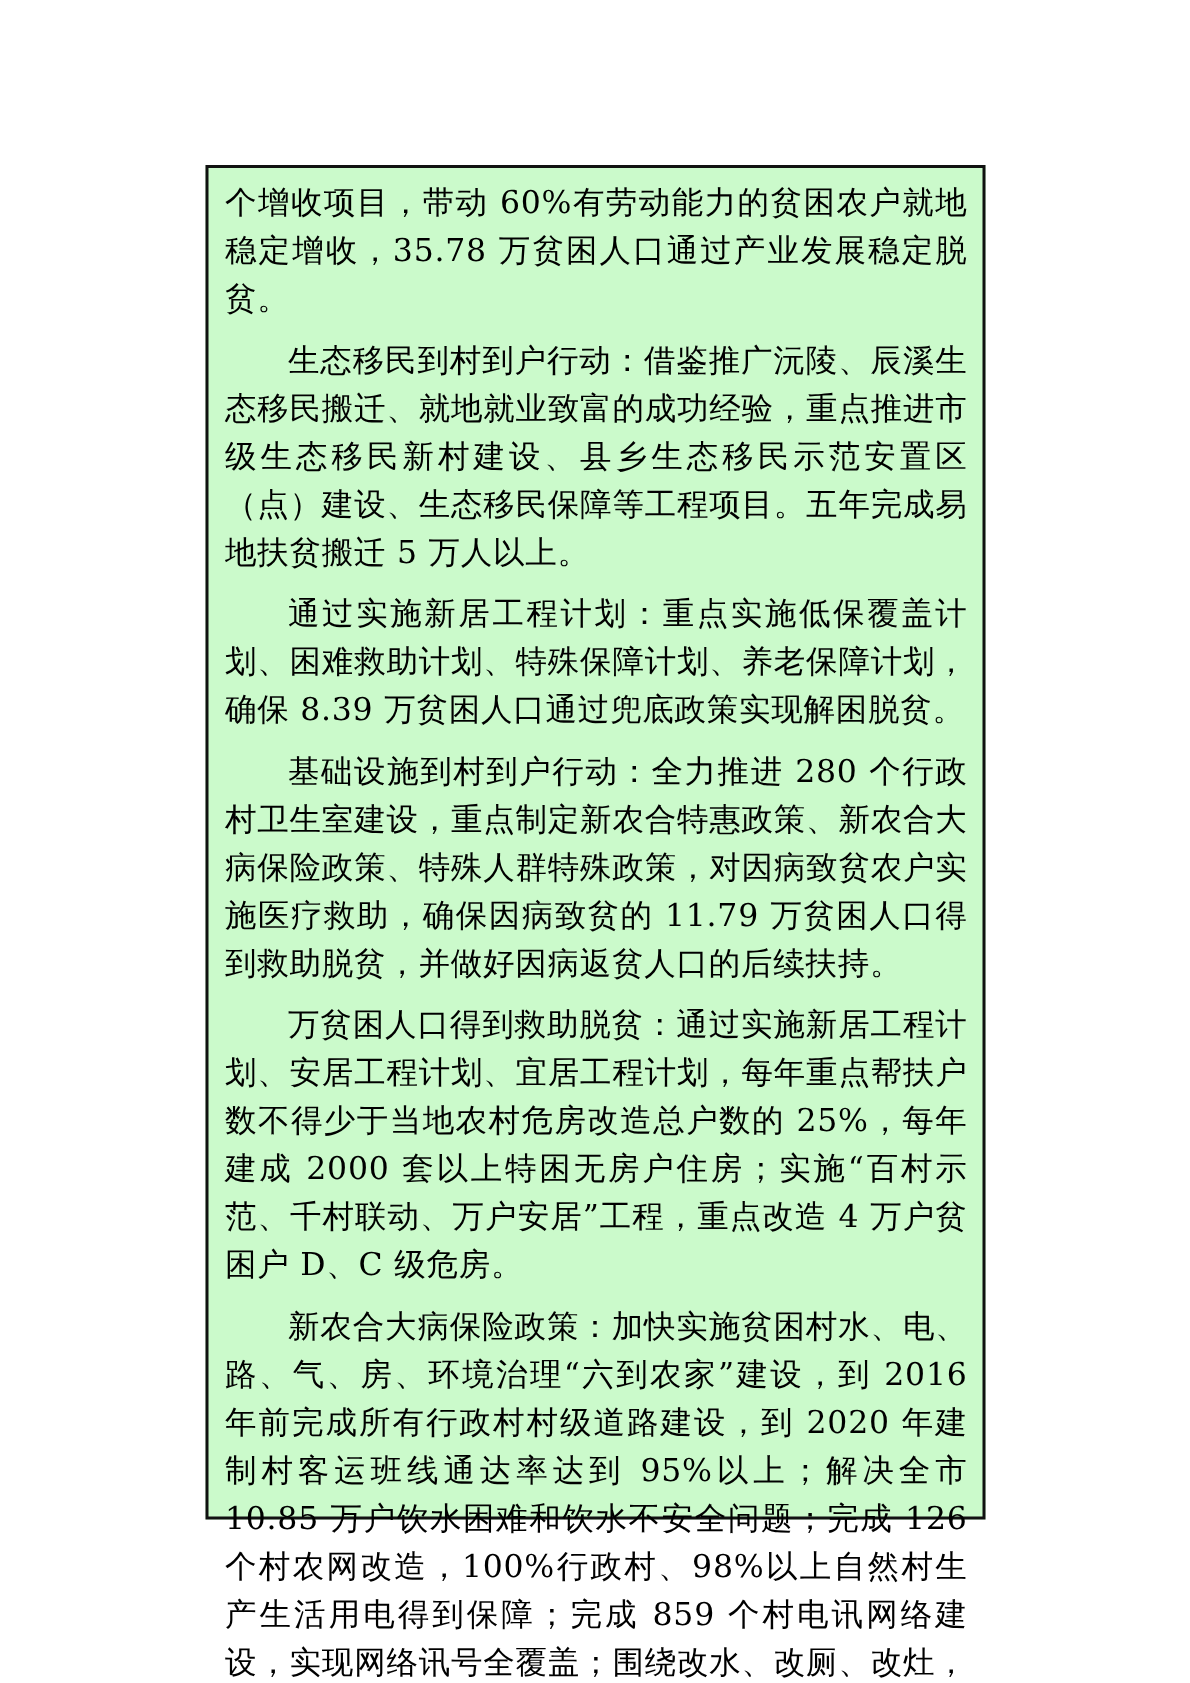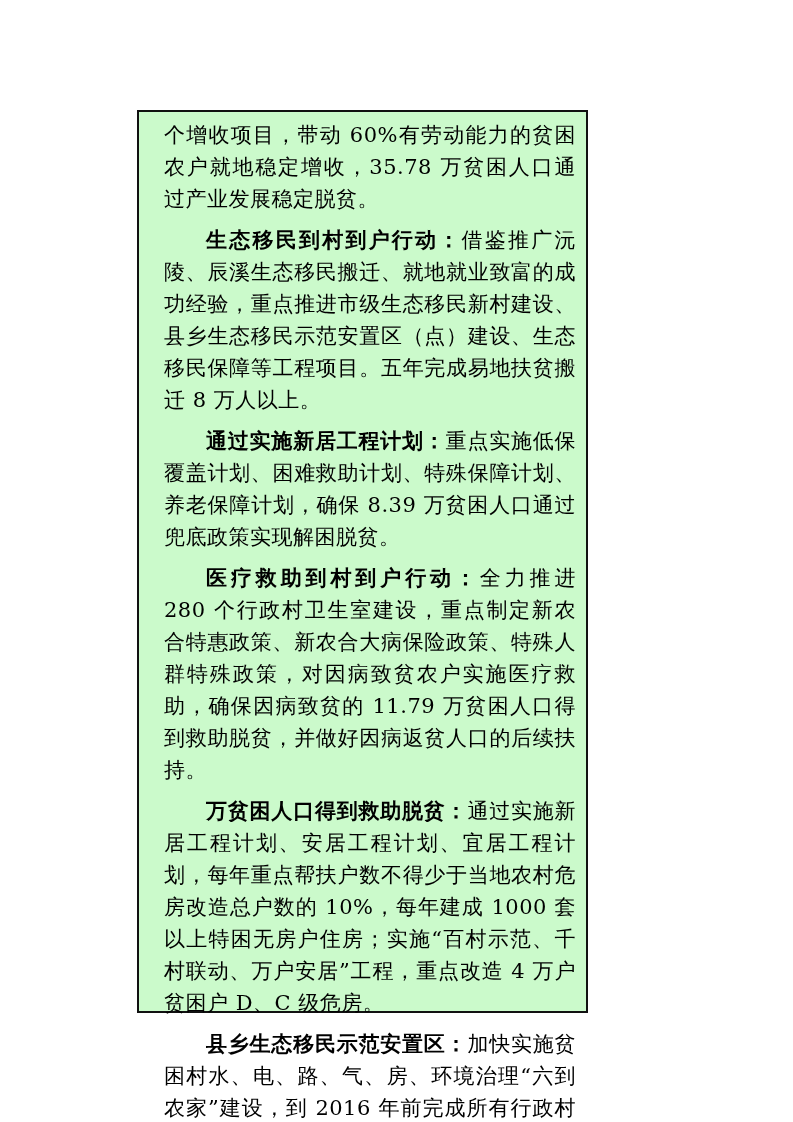--- a/index.html
+++ b/index.html
@@ -13,41 +13,41 @@
     height: 1122px;
     background: var(--page-bg, #ffffff);
     font-family: "DejaVu Serif", "Liberation Serif", serif;
     color: var(--text-color, #000000);
     overflow: hidden;
   }
   .content-box {
     position: absolute;
     left: 137px;
     top: 110px;
-    width: 451px;
+    width: 520px;
     height: 903px;
     box-sizing: border-box;
     background: var(--box-bg, #cbfacb);
     border: 2px solid var(--box-border, #111111);
-    padding: 7px 10px 0 25px;
+    padding: 7px 10px 0 11px;
   }
   .para {
     margin: 0 0 9px 0;
     font-size: 21px;
     line-height: 32px;
     text-align: justify;
     text-justify: inter-character;
     letter-spacing: 0.5px;
   }
   .para.indent {
     text-indent: 2em;
   }
   .para-heading {
     font-family: "DejaVu Sans", "Liberation Sans", sans-serif;
-    font-weight: bold;
+    font-weight: normal;
     letter-spacing: 0.5px;
   }
   .page-number {
     position: absolute;
     left: 0;
     top: 1022px;
     width: 100%;
     text-align: right;
     font-size: 18px;
     font-family: "DejaVu Serif", "Liberation Serif", serif;
@@ -57,27 +57,27 @@
 </style>
 </head>
 <body>
 
 <div class="page">
 
   <div class="content-box">
 
     <p class="para"><span class="para-text">个增收项目，带动 60%有劳动能力的贫困农户就地稳定增收，35.78 万贫困人口通过产业发展稳定脱贫。</span></p>
 
-    <p class="para indent"><span class="para-heading">生态移民到村到户行动：</span><span class="para-text">借鉴推广沅陵、辰溪生态移民搬迁、就地就业致富的成功经验，重点推进市级生态移民新村建设、县乡生态移民示范安置区（点）建设、生态移民保障等工程项目。五年完成易地扶贫搬迁 8 万人以上。</span></p>
+    <p class="para indent"><span class="para-heading">生态移民到村到户行动：</span><span class="para-text">借鉴推广沅陵、辰溪生态移民搬迁、就地就业致富的成功经验，重点推进市级生态移民新村建设、县乡生态移民示范安置区（点）建设、生态移民保障等工程项目。五年完成易地扶贫搬迁 5 万人以上。</span></p>
 
     <p class="para indent"><span class="para-heading">通过实施新居工程计划：</span><span class="para-text">重点实施低保覆盖计划、困难救助计划、特殊保障计划、养老保障计划，确保 8.39 万贫困人口通过兜底政策实现解困脱贫。</span></p>
 
-    <p class="para indent"><span class="para-heading">医疗救助到村到户行动：</span><span class="para-text">全力推进 280 个行政村卫生室建设，重点制定新农合特惠政策、新农合大病保险政策、特殊人群特殊政策，对因病致贫农户实施医疗救助，确保因病致贫的 11.79 万贫困人口得到救助脱贫，并做好因病返贫人口的后续扶持。</span></p>
+    <p class="para indent"><span class="para-heading">基础设施到村到户行动：</span><span class="para-text">全力推进 280 个行政村卫生室建设，重点制定新农合特惠政策、新农合大病保险政策、特殊人群特殊政策，对因病致贫农户实施医疗救助，确保因病致贫的 11.79 万贫困人口得到救助脱贫，并做好因病返贫人口的后续扶持。</span></p>
 
-    <p class="para indent"><span class="para-heading">万贫困人口得到救助脱贫：</span><span class="para-text">通过实施新居工程计划、安居工程计划、宜居工程计划，每年重点帮扶户数不得少于当地农村危房改造总户数的 10%，每年建成 1000 套以上特困无房户住房；实施“百村示范、千村联动、万户安居”工程，重点改造 4 万户贫困户 D、C 级危房。</span></p>
+    <p class="para indent"><span class="para-heading">万贫困人口得到救助脱贫：</span><span class="para-text">通过实施新居工程计划、安居工程计划、宜居工程计划，每年重点帮扶户数不得少于当地农村危房改造总户数的 25%，每年建成 2000 套以上特困无房户住房；实施“百村示范、千村联动、万户安居”工程，重点改造 4 万户贫困户 D、C 级危房。</span></p>
 
-    <p class="para indent"><span class="para-heading">县乡生态移民示范安置区：</span><span class="para-text">加快实施贫困村水、电、路、气、房、环境治理“六到农家”建设，到 2016 年前完成所有行政村村级道路建设，到 2020 年建制村客运班线通达率达到 95%以上；解决全市 10.85 万户饮水困难和饮水不安全问题；完成 126 个村农网改造，100%行政村、98%以上自然村生产生活用电得到保障；完成 859 个村电讯网络建设，实现网络讯号全覆盖；围绕改水、改厕、改灶，农村垃圾收集、运转、处理，推进城乡环境治理和卫生整治行动。</span></p>
+    <p class="para indent"><span class="para-heading">新农合大病保险政策：</span><span class="para-text">加快实施贫困村水、电、路、气、房、环境治理“六到农家”建设，到 2016 年前完成所有行政村村级道路建设，到 2020 年建制村客运班线通达率达到 95%以上；解决全市 10.85 万户饮水困难和饮水不安全问题；完成 126 个村农网改造，100%行政村、98%以上自然村生产生活用电得到保障；完成 859 个村电讯网络建设，实现网络讯号全覆盖；围绕改水、改厕、改灶，农村垃圾收集、运转、处理，推进城乡环境治理和卫生整治行动。</span></p>
 
   </div>
 
   <div class="page-number">76</div>
 
 </div>
 
 </body></html>

